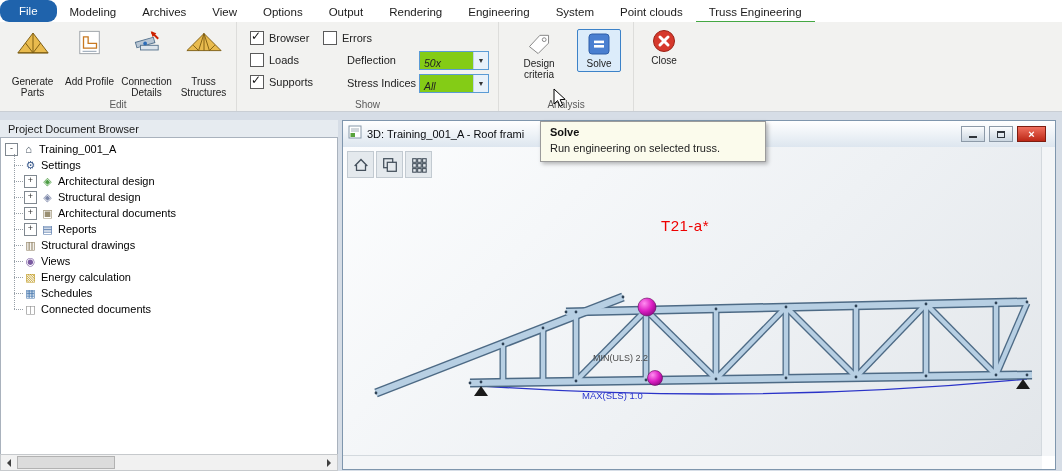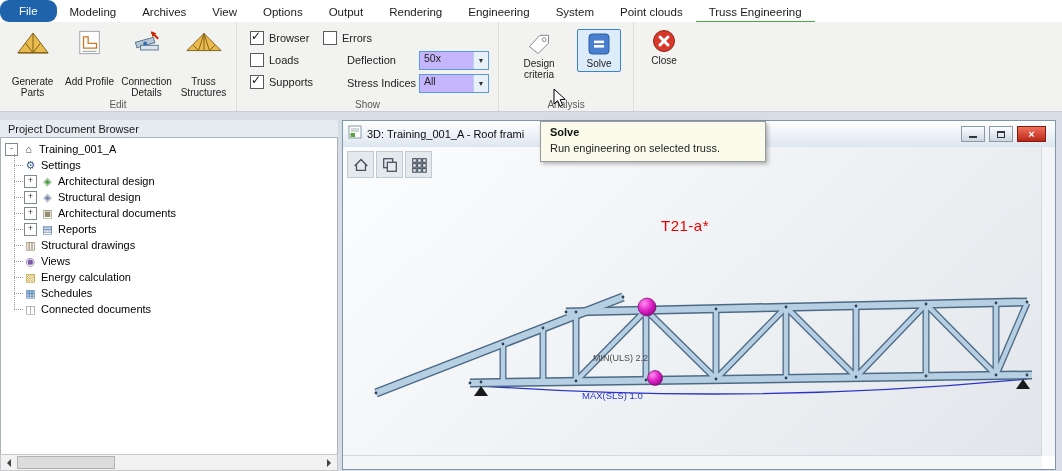--- a/index.html
+++ b/index.html
@@ -25,22 +25,22 @@
   .big-btn .bicon{height:30px;display:flex;align-items:center;justify-content:center;}
   .show-cols{display:flex;gap:10px;padding:4px 4px 0 8px;}
   .show-col{display:flex;flex-direction:column;gap:5px;}
   .cb-row{display:flex;align-items:center;height:17px;font-size:11px;color:#222;}
   .cb{width:12px;height:12px;border:1px solid #5a5a5a;background:#fff;margin-right:5px;
       position:relative;flex:none;}
   .cb.checked::after{content:"\2713";position:absolute;top:-3px;left:0;font-size:12px;
       font-weight:bold;color:#111;}
   .dd-row{display:flex;align-items:center;height:18px;font-size:11px;color:#222;}
   .dd-row .dd-label{width:72px;flex:none;padding-left:24px;}
-  .dd{width:68px;height:17px;border:1px solid #5b9bd5;background:#c4b5fd;display:flex;
-      align-items:flex-start;font-size:10.5px;position:relative;}
+  .dd{width:68px;height:17px;border:1px solid #5b9bd5;background:#84cc16;display:flex;
+      align-items:flex-end;font-size:10.5px;position:relative;font-style:italic;}
   .dd-value{padding-left:4px;flex:1;}
   .dd-arrow{width:14px;height:100%;border-left:1px solid #bcd4ea;background:#e8f1fa;
       display:flex;align-items:center;justify-content:center;font-size:7px;color:#333;}
   .analysis-group{display:flex;gap:10px;padding:4px 7px 14px 7px;align-items:flex-start;}
   .tool-btn{display:flex;flex-direction:column;align-items:center;gap:2px;font-size:10px;
       line-height:10.5px;text-align:center;color:#222;padding:2px;}
   .tool-btn .bicon{height:26px;display:flex;align-items:center;justify-content:center;}
   .tool-btn.highlight{background:#dcecfa;border:1px solid #3c82c8;border-radius:2px;padding:1px 4px;}
   .close-group{border-right:none;padding:4px 8px 14px 8px;}
 

